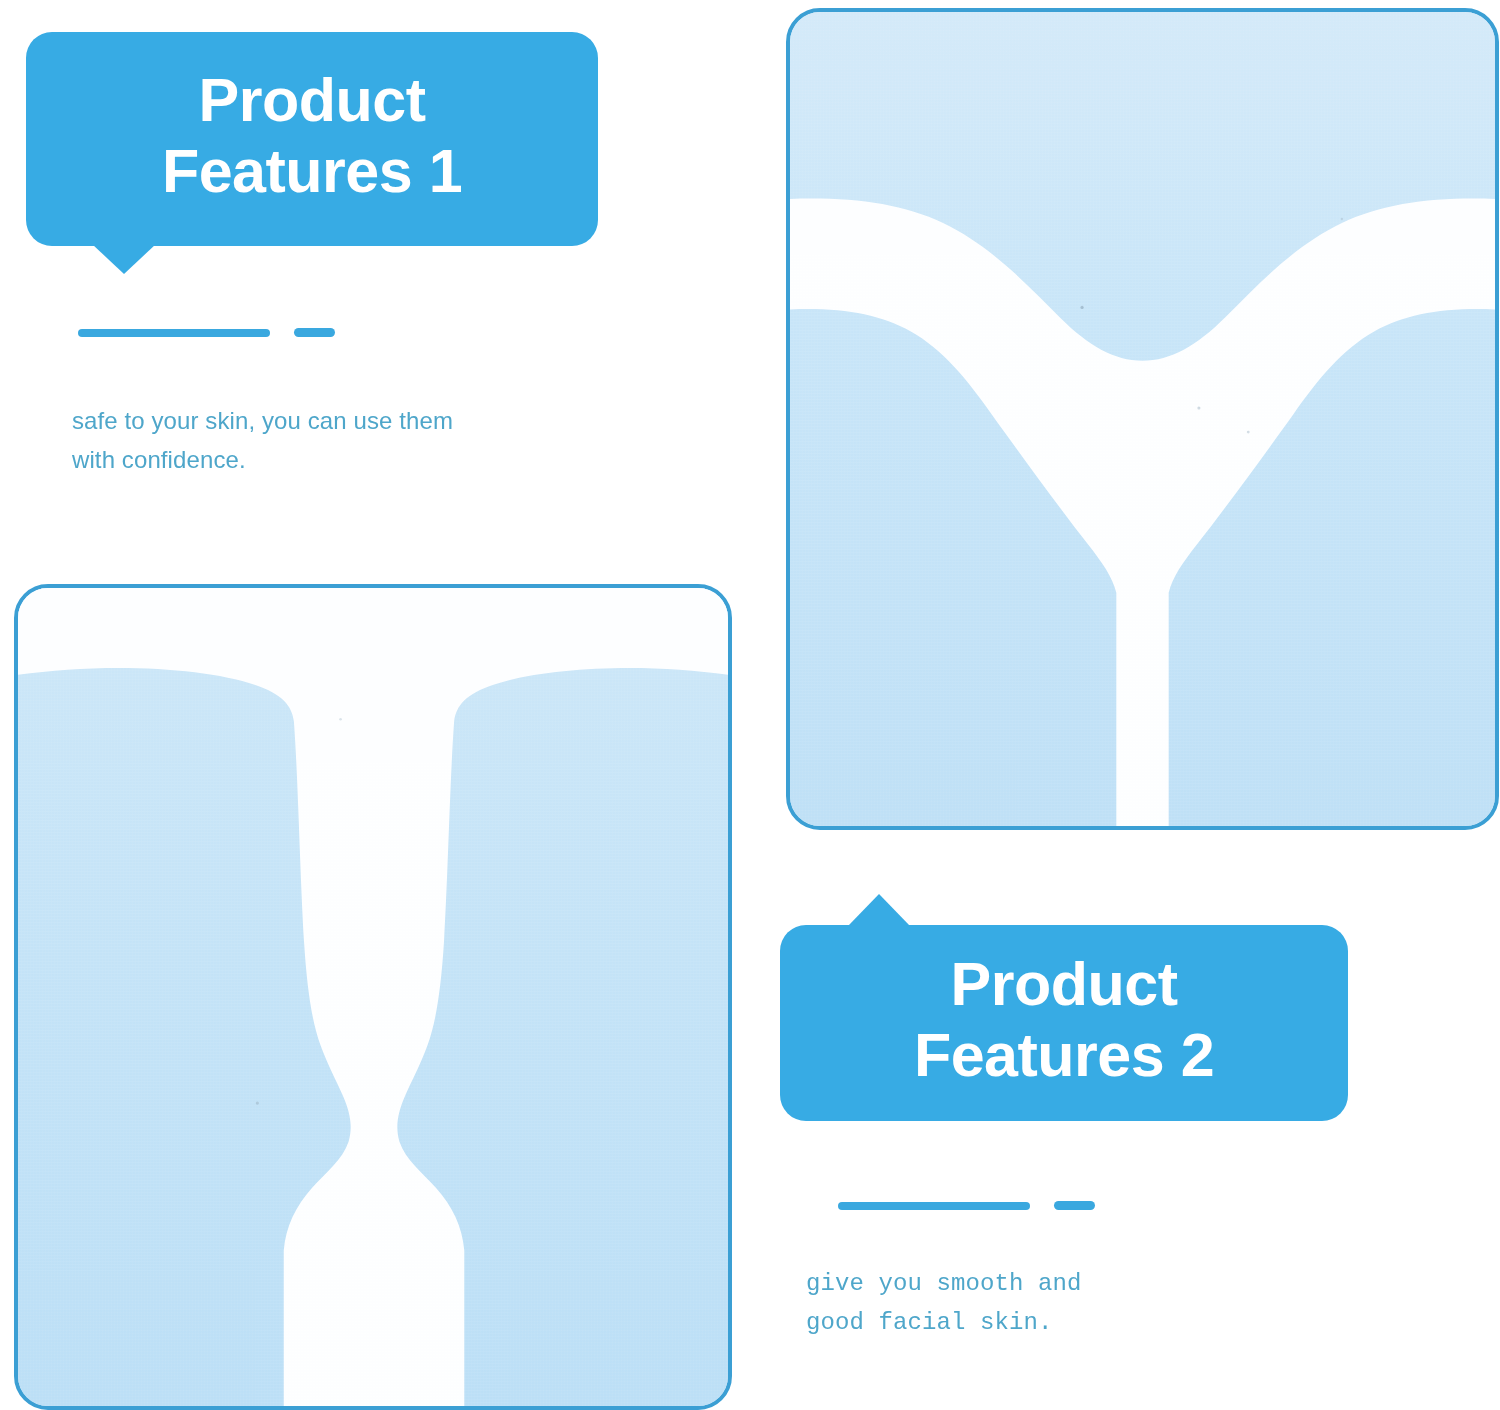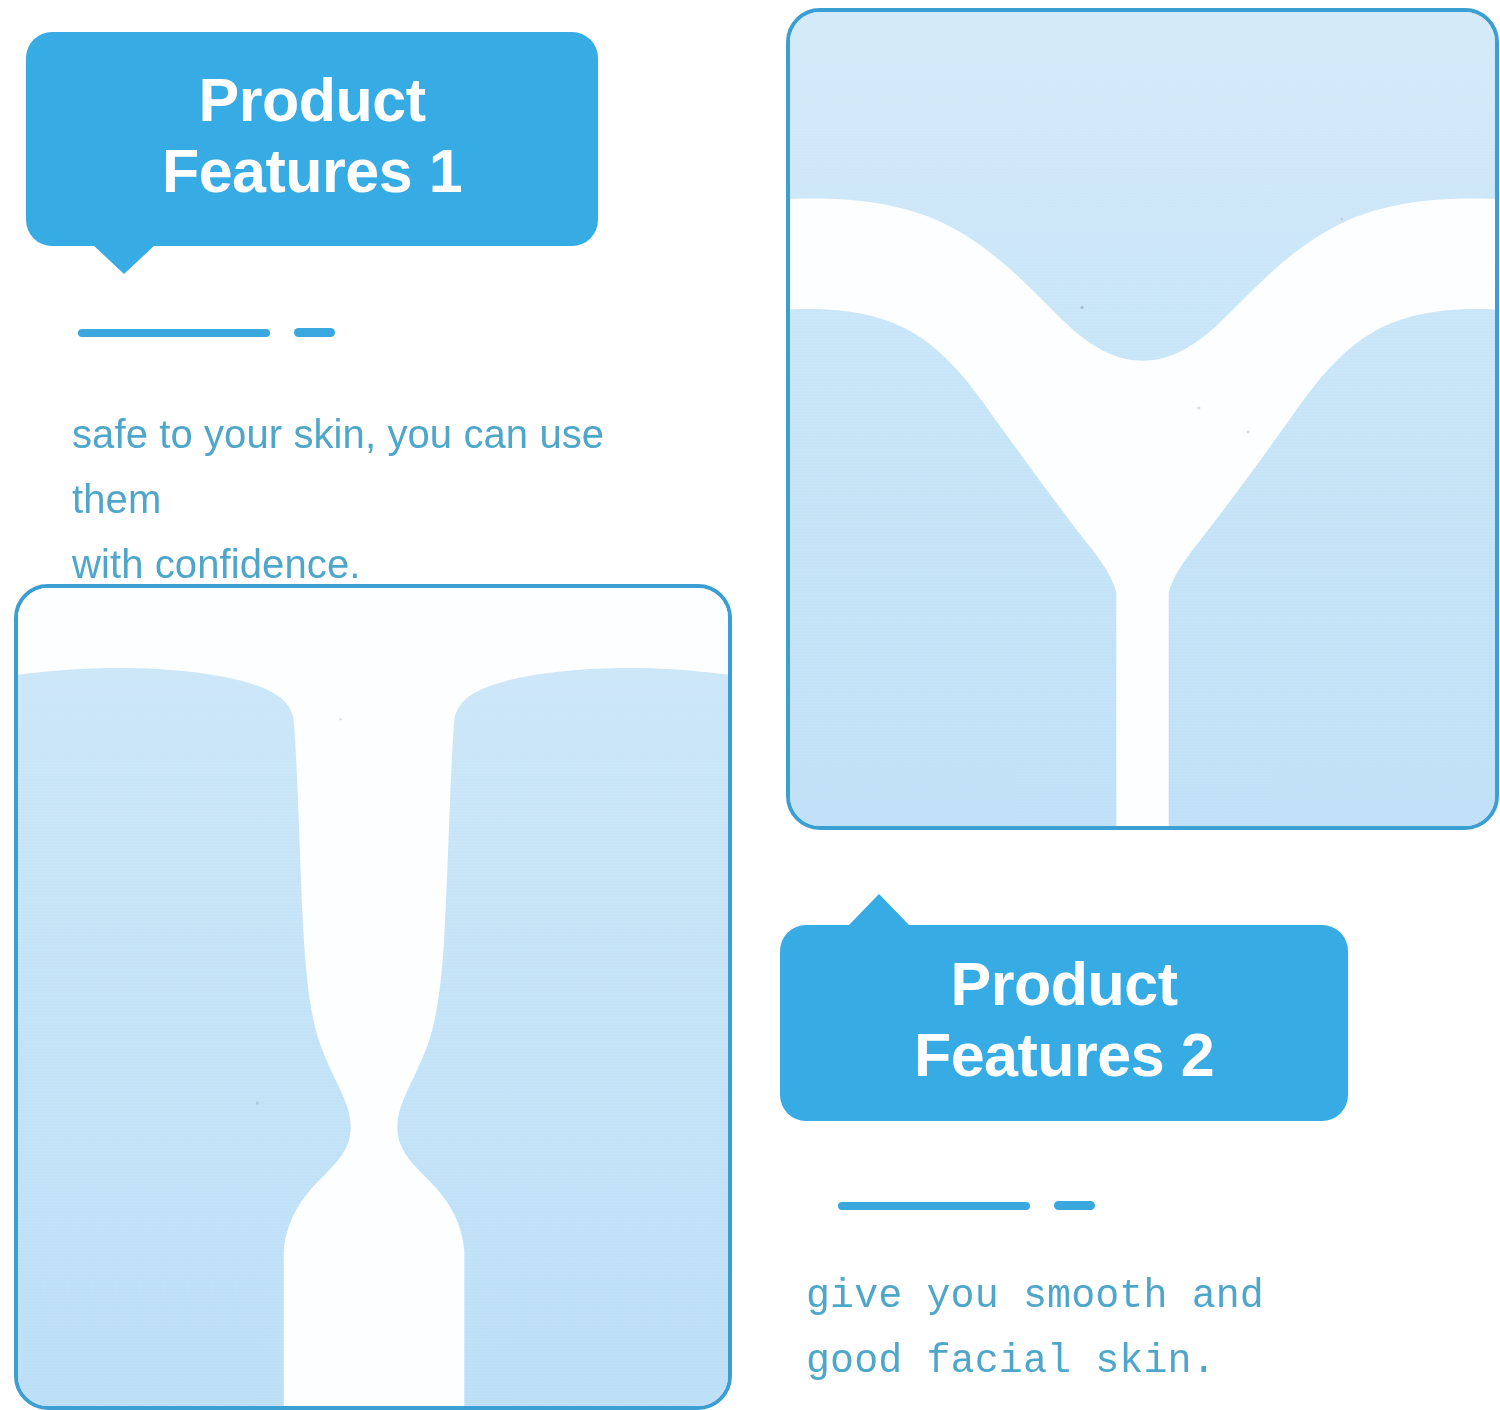--- a/index.html
+++ b/index.html
@@ -106,21 +106,21 @@
     background: #3aa8df;
     border-radius: 5px;
   }
   #divider-1 { left: 78px; top: 328px; }
   #divider-2 { left: 838px; top: 1201px; }
 
   
   .body-copy {
     position: absolute;
     color: #4ea6ca;
-    font-size: 40px;
+    font-size: 24px;
     line-height: 1.62;
     letter-spacing: 0.1px;
     white-space: pre-line;
     z-index: 4;
   }
   #copy-1 { left: 72px; top: 402px; width: 600px; }
   #copy-2 { left: 806px; top: 1265px; width: 560px; font-family: Liberation Mono, monospace; }
 
   
   .photo {

